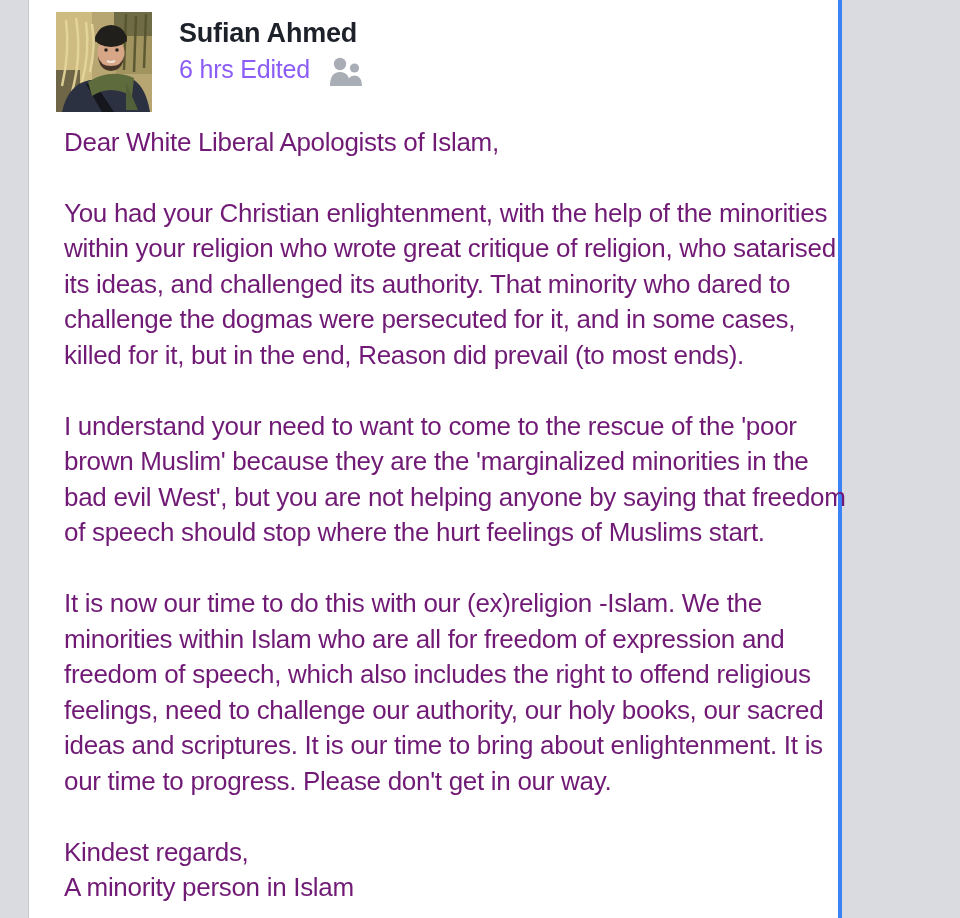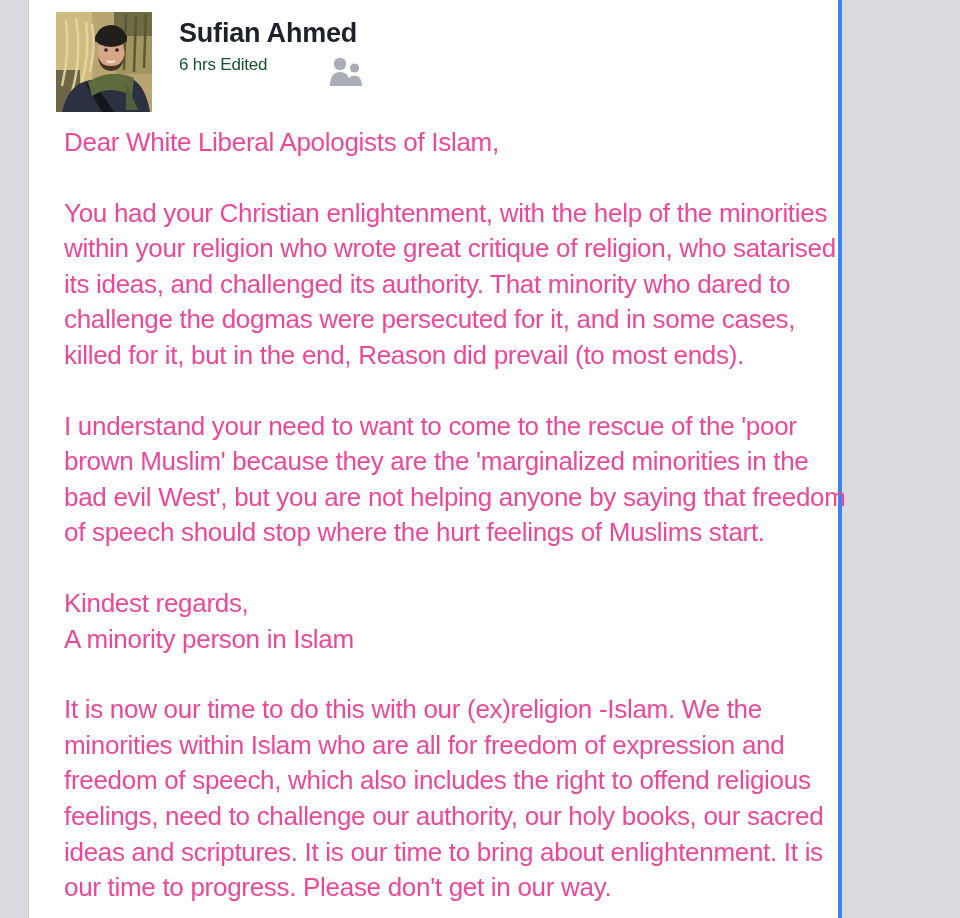--- a/index.html
+++ b/index.html
@@ -42,22 +42,22 @@
     font-weight: bold;
     color: #1d2129;
     letter-spacing: -0.2px;
     cursor: pointer;
     white-space: nowrap;
   }
   .meta {
     position: absolute;
     left: 150px;
     top: 55px;
-    font-size: 17px;
-    color: #14532d;
+    font-size: 25px;
+    color: #8b5cf6;
     letter-spacing: -0.2px;
     cursor: pointer;
     white-space: nowrap;
   }
   .friends-icon {
     position: absolute;
     left: 300px;
     top: 56px;
     width: 34px;
     height: 32px;
@@ -65,21 +65,21 @@
   .body-text {
     position: absolute;
     left: 35px;
     top: 125px;
     width: 868px;
   }
   .body-text p {
     margin: 0 0 35px 0;
     font-size: 26px;
     line-height: 35.6px;
-    color: #ec4899;
+    color: #701a75;
     letter-spacing: -0.3px;
     white-space: pre-line;
   }
 </style>
 </head>
 <body>
 
 <div class="card">
 
   <div class="avatar">
@@ -137,23 +137,23 @@
     <p>Dear White Liberal Apologists of Islam,</p>
     <p>You had your Christian enlightenment, with the help of the minorities
 within your religion who wrote great critique of religion, who satarised
 its ideas, and challenged its authority. That minority who dared to
 challenge the dogmas were persecuted for it, and in some cases,
 killed for it, but in the end, Reason did prevail (to most ends).</p>
     <p>I understand your need to want to come to the rescue of the 'poor
 brown Muslim' because they are the 'marginalized minorities in the
 bad evil West', but you are not helping anyone by saying that freedom
 of speech should stop where the hurt feelings of Muslims start.</p>
-    <p>Kindest regards,
-A minority person in Islam</p>
     <p>It is now our time to do this with our (ex)religion -Islam. We the
 minorities within Islam who are all for freedom of expression and
 freedom of speech, which also includes the right to offend religious
 feelings, need to challenge our authority, our holy books, our sacred
 ideas and scriptures. It is our time to bring about enlightenment. It is
 our time to progress. Please don't get in our way.</p>
+    <p>Kindest regards,
+A minority person in Islam</p>
   </div>
 
 </div>
 
 </body></html>

